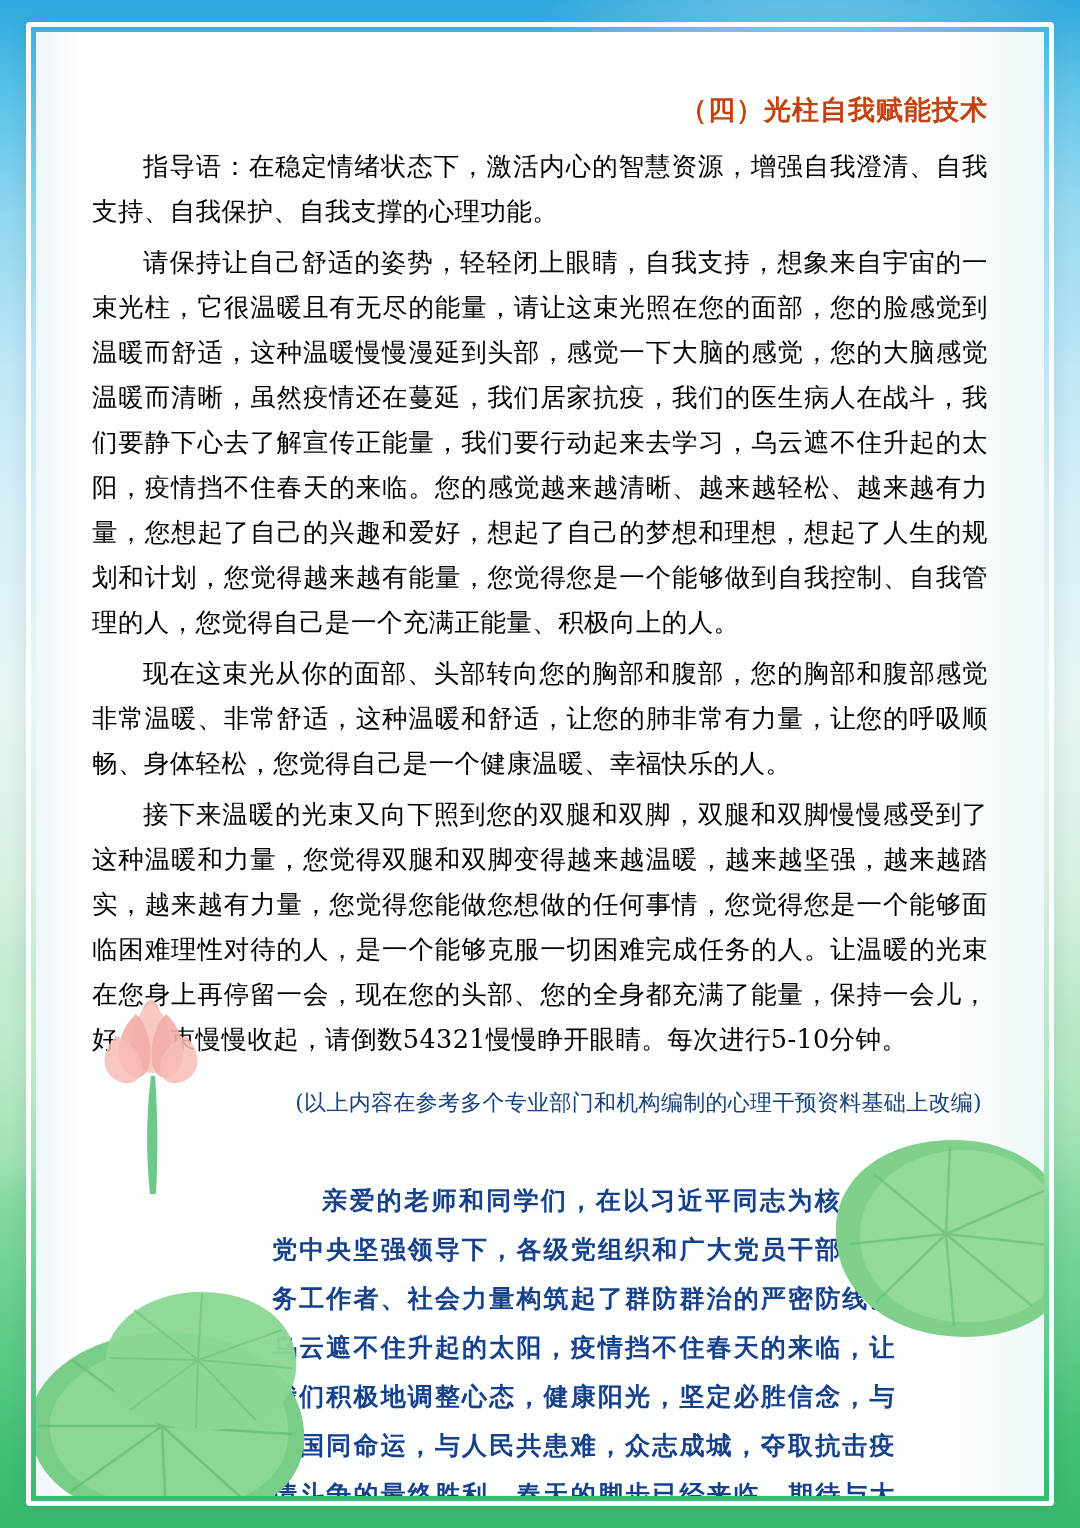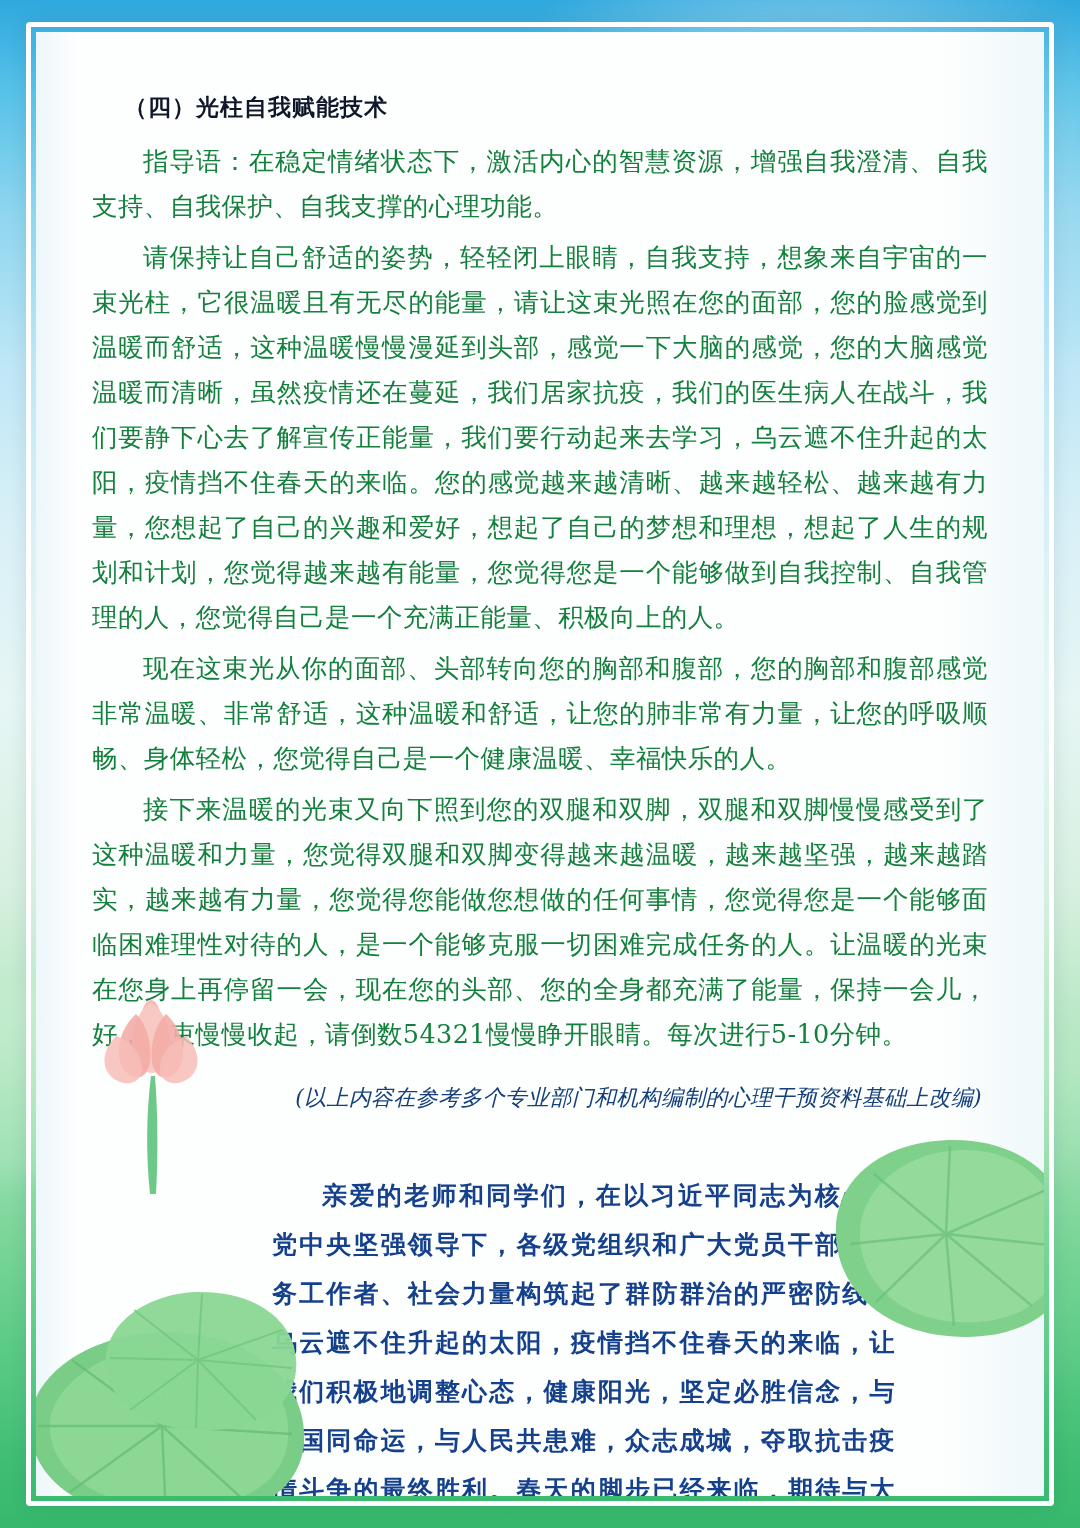--- a/index.html
+++ b/index.html
@@ -111,41 +111,41 @@
   }
 
   .content {
     position: relative;
     padding: 60px 56px 0 56px;
     box-sizing: border-box;
   }
 
   .section-title {
     font-family: "DejaVu Sans", sans-serif;
-    font-size: 23px;
+    font-size: 27px;
     font-weight: bold;
-    color: #0f172a;
+    color: #c2410c;
     letter-spacing: 1px;
     margin: 0 0 16px 32px;
+    text-align: right;
   }
 
   .para {
     font-family: "DejaVu Serif", "Liberation Serif", serif;
     font-size: 25.5px;
     line-height: 45px;
-    color: #15803d;
+    color: #000000;
     text-align: justify;
     text-indent: 2em;
     margin: 0 0 6px 0;
     letter-spacing: 0.4px;
   }
 
   .note {
     font-family: "DejaVu Serif", "Liberation Serif", serif;
-    font-style: italic;
     font-size: 22px;
     color: #15407a;
     text-align: right;
     margin: 26px 6px 0 0;
     letter-spacing: 0.3px;
   }
 
   .closing {
     position: relative;
     margin: 58px 92px 0 180px;

